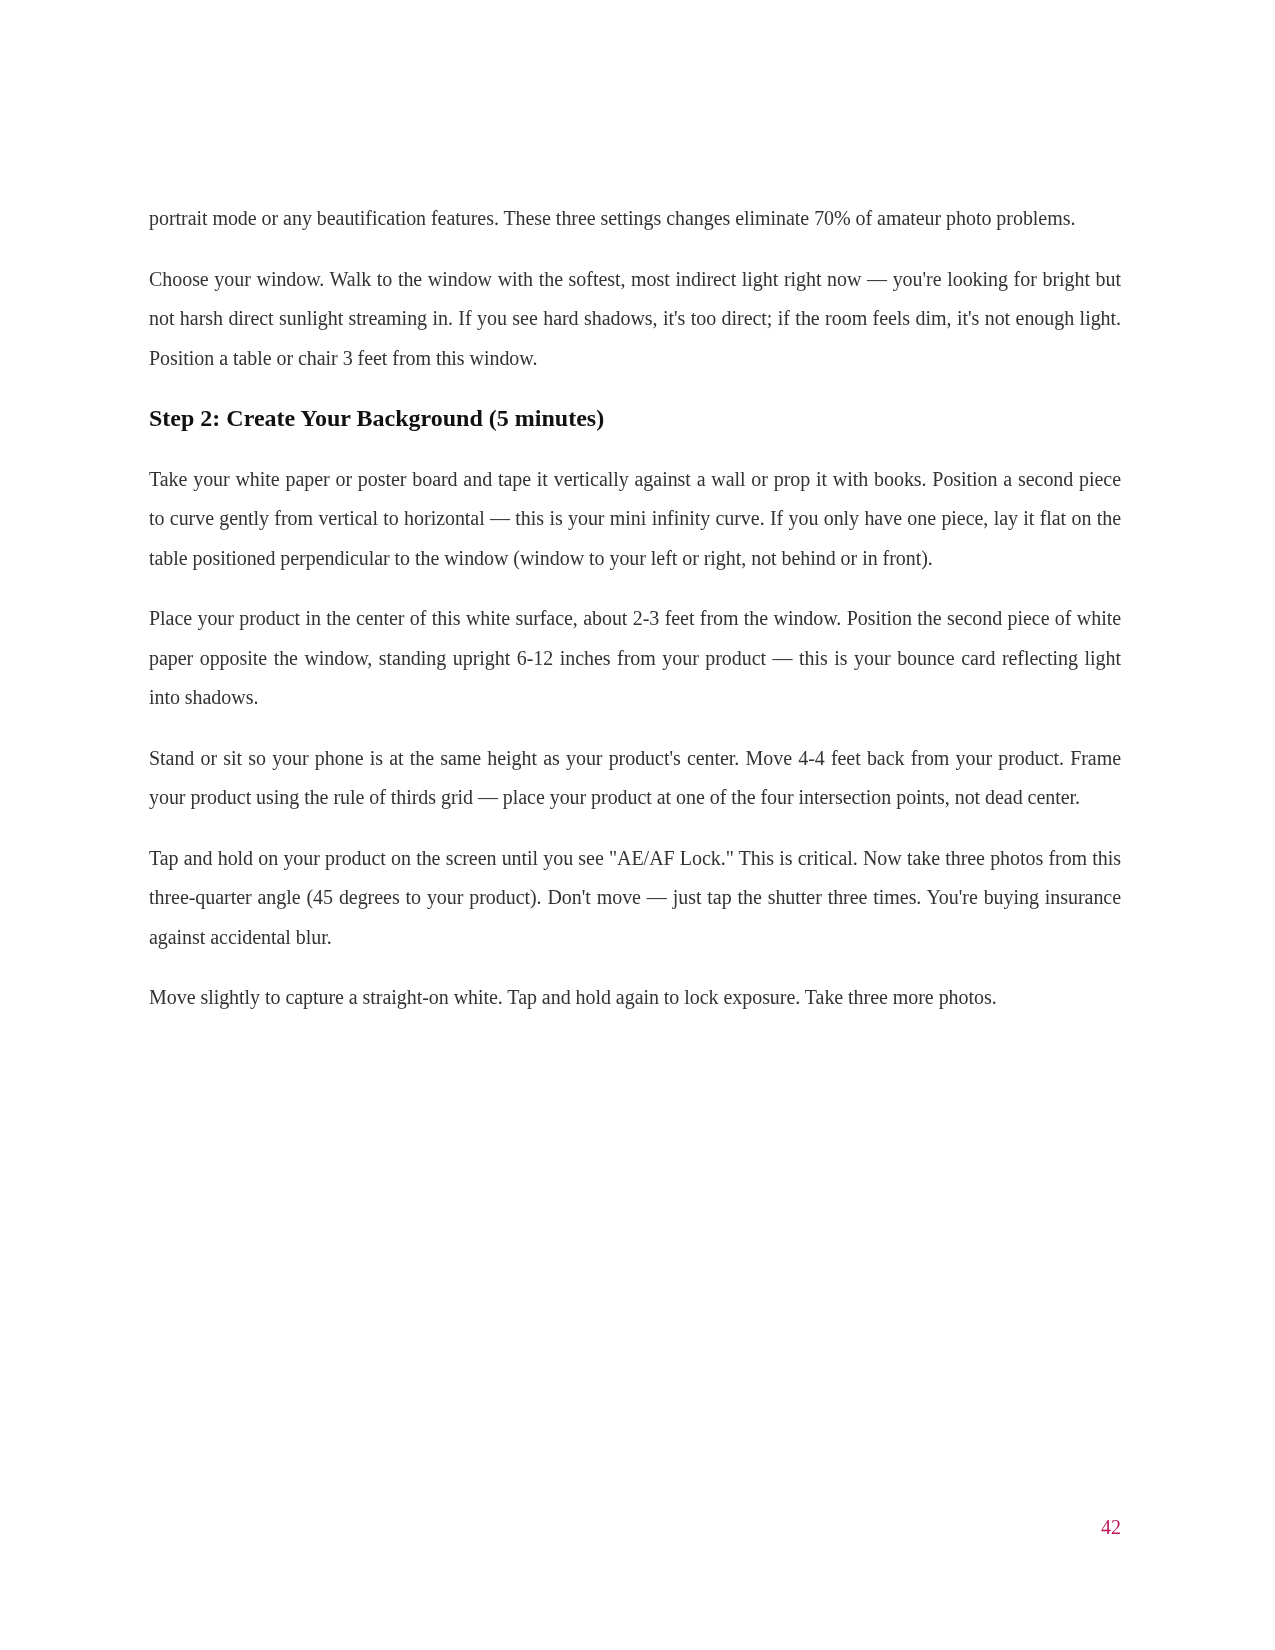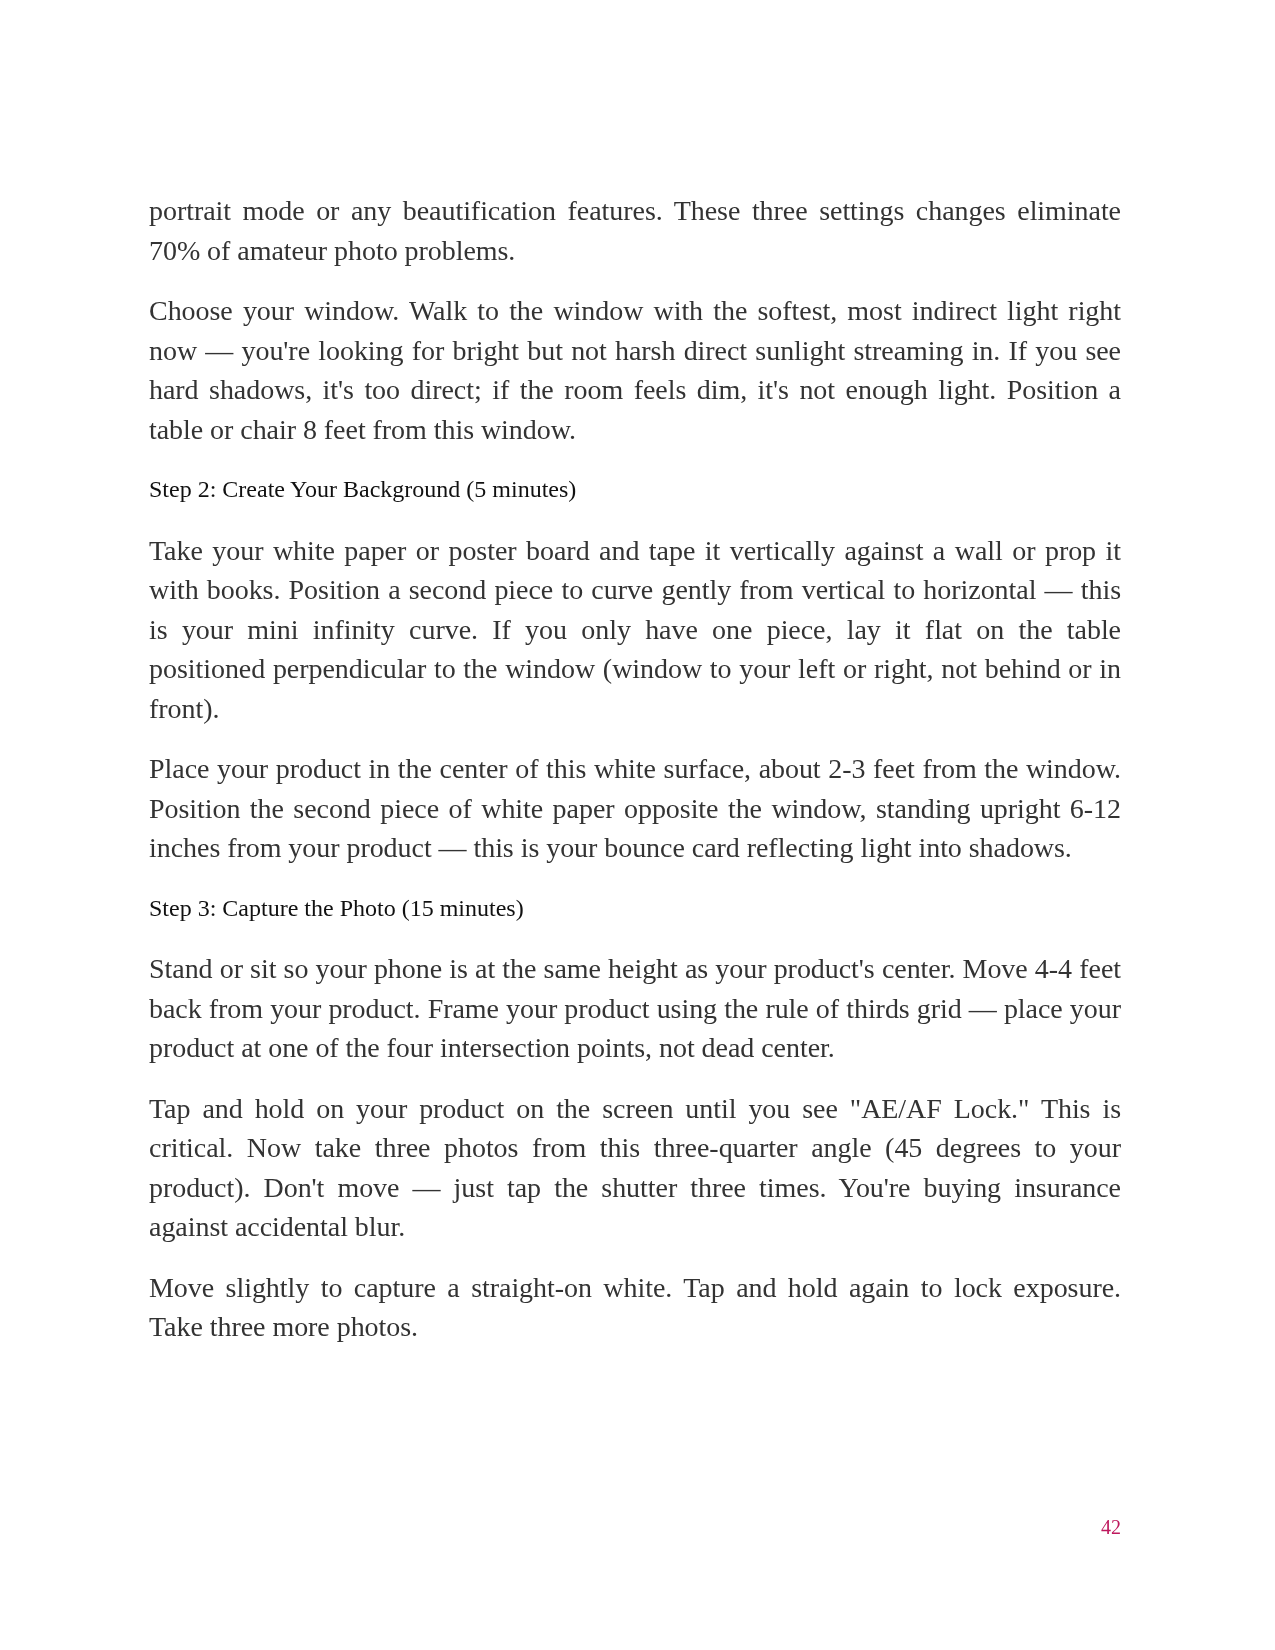--- a/index.html
+++ b/index.html
@@ -14,52 +14,51 @@
       overflow: hidden;
       font-family: "Liberation Serif", "DejaVu Serif", serif;
     }
     .page {
       position: absolute;
       left: 149px;
       top: 187px;
       width: 972px;
     }
     .para {
-      margin: 4px 0 21px 0;
-      font-size: 28px;
+      margin: 12px 0 21px 0;
+      font-size: 20px;
       line-height: 39.5px;
       color: #333333;
       text-align: justify;
       letter-spacing: -0.05px;
     }
     .heading {
       margin: 0 0 21px 0;
       font-size: 24px;
       line-height: 39.5px;
-      font-weight: normal;
+      font-weight: bold;
       color: #111111;
     }
     .page-number {
       position: absolute;
       left: 1060px;
       width: 61px;
       top: 1516px;
       text-align: right;
       font-size: 20px;
       color: #be185d;
     }
   </style>
 </head>
 <body>
 
 <div class="page">
   <p class="para">portrait mode or any beautification features. These three settings changes eliminate 70% of amateur photo problems.</p>
-  <p class="para">Choose your window. Walk to the window with the softest, most indirect light right now — you're looking for bright but not harsh direct sunlight streaming in. If you see hard shadows, it's too direct; if the room feels dim, it's not enough light. Position a table or chair 8 feet from this window.</p>
+  <p class="para">Choose your window. Walk to the window with the softest, most indirect light right now — you're looking for bright but not harsh direct sunlight streaming in. If you see hard shadows, it's too direct; if the room feels dim, it's not enough light. Position a table or chair 3 feet from this window.</p>
   <h2 class="heading">Step 2: Create Your Background (5 minutes)</h2>
   <p class="para">Take your white paper or poster board and tape it vertically against a wall or prop it with books. Position a second piece to curve gently from vertical to horizontal — this is your mini infinity curve. If you only have one piece, lay it flat on the table positioned perpendicular to the window (window to your left or right, not behind or in front).</p>
   <p class="para">Place your product in the center of this white surface, about 2-3 feet from the window. Position the second piece of white paper opposite the window, standing upright 6-12 inches from your product — this is your bounce card reflecting light into shadows.</p>
-  <h2 class="heading">Step 3: Capture the Photo (15 minutes)</h2>
   <p class="para">Stand or sit so your phone is at the same height as your product's center. Move 4-4 feet back from your product. Frame your product using the rule of thirds grid — place your product at one of the four intersection points, not dead center.</p>
   <p class="para">Tap and hold on your product on the screen until you see "AE/AF Lock." This is critical. Now take three photos from this three-quarter angle (45 degrees to your product). Don't move — just tap the shutter three times. You're buying insurance against accidental blur.</p>
   <p class="para">Move slightly to capture a straight-on white. Tap and hold again to lock exposure. Take three more photos.</p>
 </div>
 
 <div class="page-number">42</div>
 
 </body></html>

